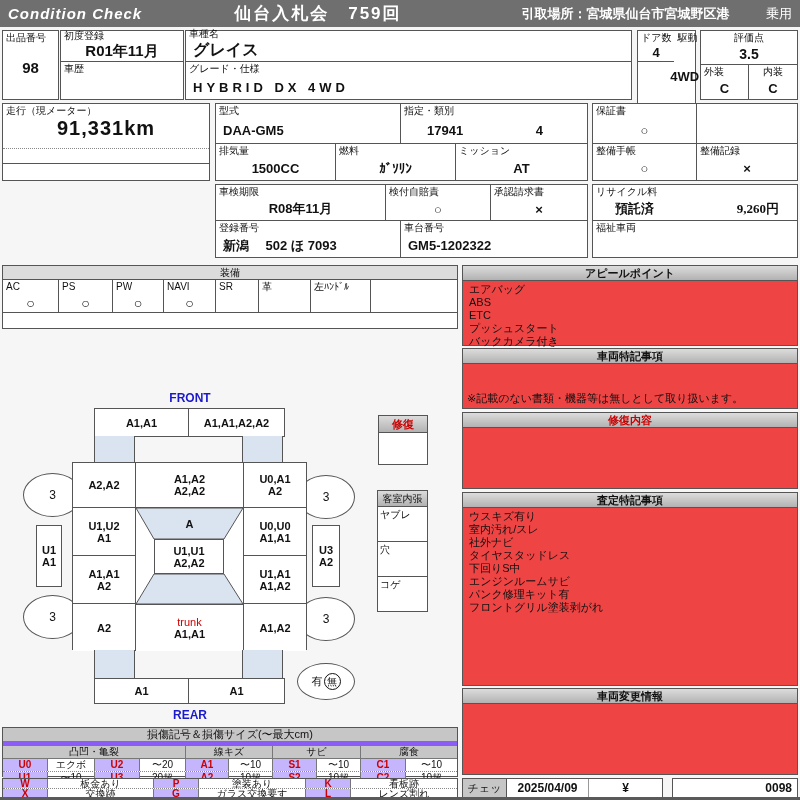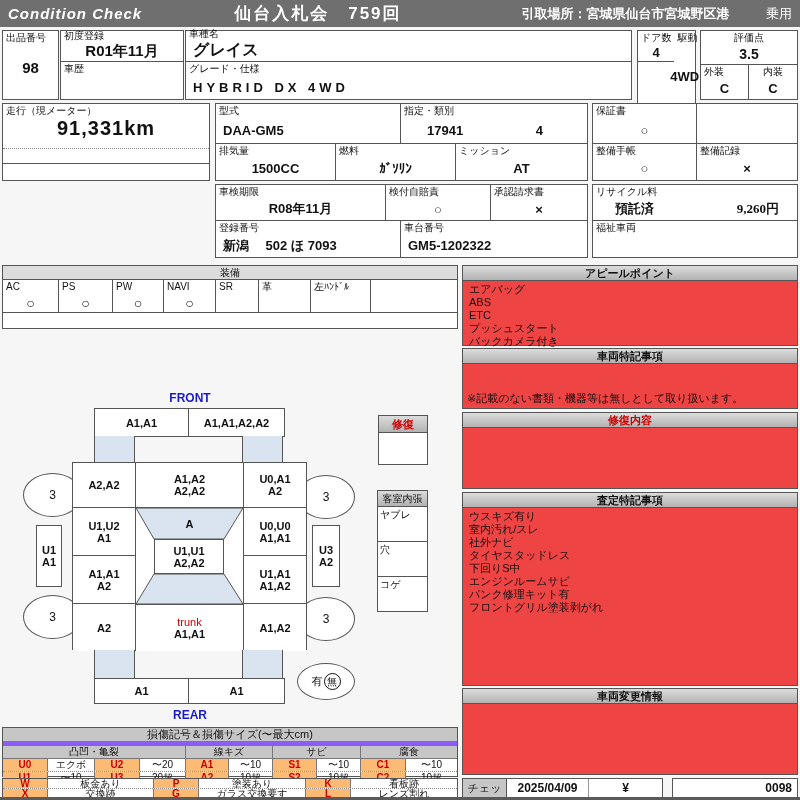--- a/index.html
+++ b/index.html
@@ -43,21 +43,21 @@
   .wheel{position:absolute;box-sizing:border-box;border:1px solid #555;border-radius:50%;background:#fff;
          display:flex;align-items:center;justify-content:center;font-size:12px;}
   .conn{position:absolute;box-sizing:border-box;background:#d9e4f0;border:1px solid #555;border-top:none;border-bottom:none;}
   .trunk-lbl{color:#cc0000;font-weight:normal;font-size:11px;display:block;}
   .circled{display:inline-flex;width:15px;height:15px;border:1px solid #111;border-radius:50%;
            align-items:center;justify-content:center;font-size:10px;margin-left:1px;}
   
   .lg-title{height:13px;background:#c6c6c6;border-bottom:5px solid #8b5cf6;text-align:center;font-size:11px;line-height:13px;}
   .lg-row{display:flex;}
   .lg-cat{background:#c6c6c6;border-right:1px solid #777;text-align:center;font-size:10px;line-height:12px;height:12px;box-sizing:border-box;}
-  .lg-code{background:#fdba74;color:#cc0000;font-weight:bold;}
+  .lg-code{background:#c4b5fd;color:#cc0000;font-weight:bold;}
   .lg-cell{box-sizing:border-box;border-right:1px solid #777;text-align:center;font-size:10px;line-height:12px;height:12px;overflow:hidden;}
   .lg-cell:last-child,.lg-cat:last-child{border-right:none;}
   .dotted{border-bottom:1px dotted #888;}
   .solidline{border-bottom:1px solid #777;}
 </style>
 </head>
 <body>
 
 <div id="page">
 

